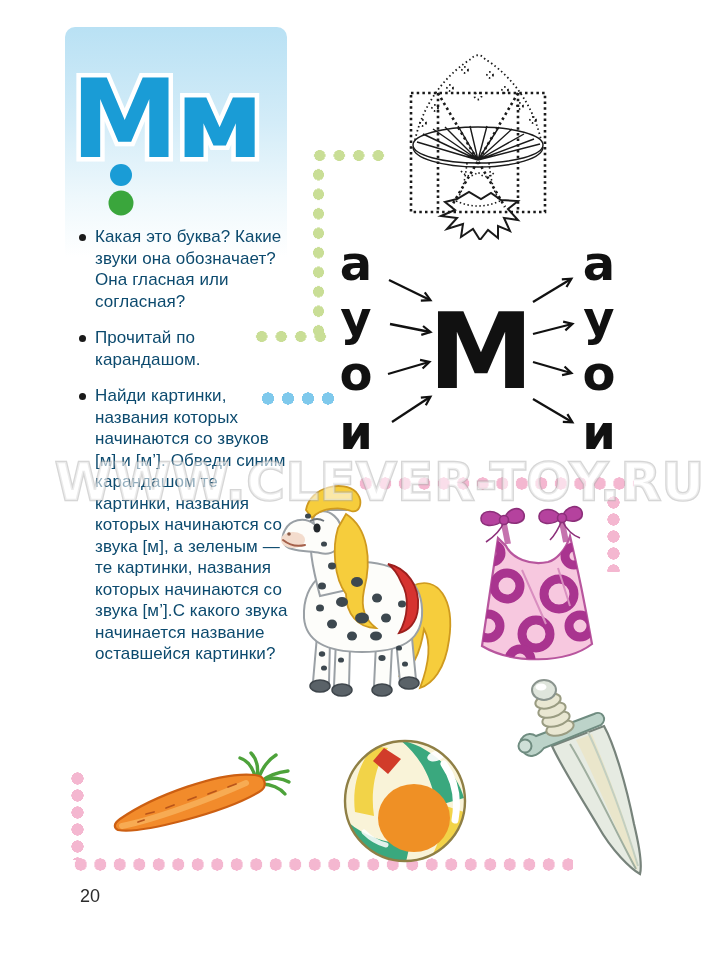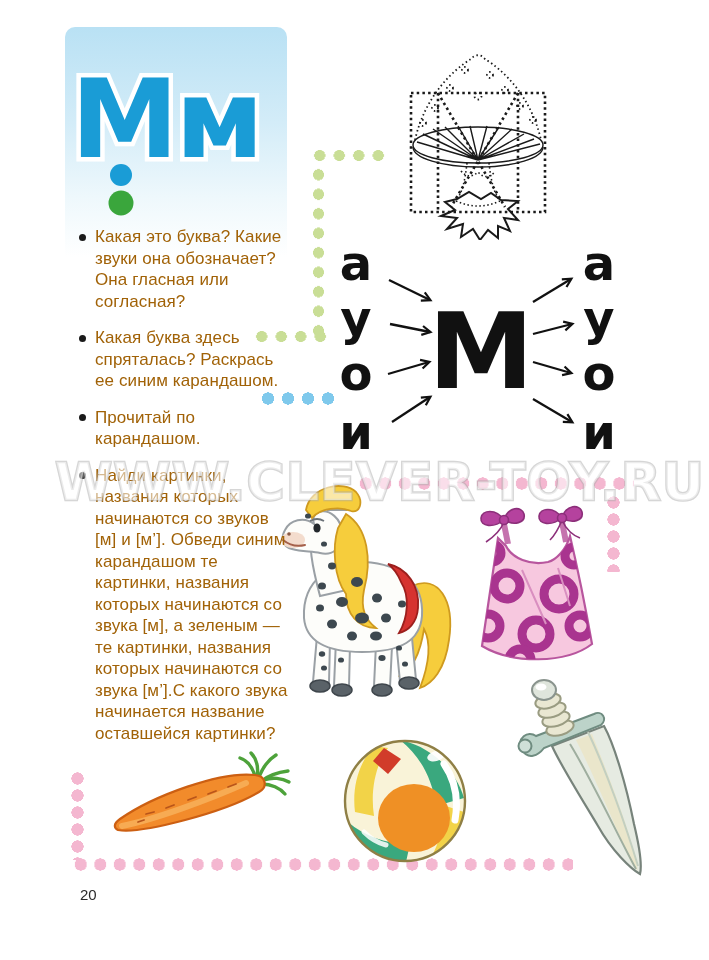--- a/index.html
+++ b/index.html
@@ -9,58 +9,57 @@
   }
   
   .letter-box{
     position:absolute;left:65px;top:27px;width:222px;height:250px;
     border-radius:10px;
     background:linear-gradient(180deg,#b9e1f4 0%,#d3ecf8 38%,#eef8fc 68%,#ffffff 92%);
   }
   
   .tasks{
     position:absolute;left:78px;top:226px;width:212px;margin:0;padding:0;list-style:none;
-    font-size:17px;line-height:21.5px;color:#a16207;letter-spacing:.1px;
+    font-size:17px;line-height:21.5px;color:#0c4a6e;letter-spacing:.1px;
   }
   .tasks li{position:relative;padding-left:17px;margin-bottom:15px;}
   .tasks li::before{
     content:"";position:absolute;left:1px;top:7.5px;width:7px;height:7px;border-radius:50%;background:#1a1a1a;
   }
   
   .dotline{position:absolute;}
   .dl-h{background-repeat:repeat-x;height:13px;}
   .dl-v{background-repeat:repeat-y;width:13px;}
   .green.dl-h{background-image:radial-gradient(circle 5.6px at center,#c9de96 97%,transparent 100%);background-size:19.5px 13px;}
   .green.dl-v{background-image:radial-gradient(circle 5.6px at center,#c9de96 97%,transparent 100%);background-size:13px 19.5px;}
   .blue.dl-h{background-image:radial-gradient(circle 6.2px at center,#7fc9ec 97%,transparent 100%);background-size:20px 13px;}
   .pink.dl-h{background-image:radial-gradient(circle 6.2px at center,#f4b7d0 97%,transparent 100%);background-size:19.5px 13px;}
   .pink.dl-v{background-image:radial-gradient(circle 6.2px at center,#f4b7d0 97%,transparent 100%);background-size:13px 17px;}
   
   .decor{z-index:2;}
   .illus{position:absolute;z-index:3;}
   .textlayer{z-index:4;}
   .watermark{position:absolute;left:48px;top:446px;z-index:6;pointer-events:none;}
-  .pagenum{position:absolute;left:80px;top:886px;font-size:15px;color:#2c2c2c;z-index:4;}
+  .pagenum{position:absolute;left:80px;top:886px;font-size:18px;color:#2c2c2c;z-index:4;}
 </style>
 </head>
 <body>
 
 <div class="page">
 
   <div class="letter-box textlayer" style="position:absolute;text-align:center;">
     <svg width="222" height="215" viewBox="0 0 222 215">
       <text x="6" y="130" font-family="'DejaVu Sans','Liberation Sans',sans-serif" font-weight="bold" font-size="108" fill="#1a9cd6" stroke="#ffffff" stroke-width="9" paint-order="stroke" letter-spacing="-3">Мм</text>
       <circle cx="56" cy="148" r="11" fill="#1a9cd6"></circle>
       <circle cx="56" cy="176" r="12.5" fill="#3aa63c"></circle>
     </svg>
   </div>
 
   <ul class="tasks textlayer">
     <li><span>Какая это буква? Какие звуки она обозначает? Она гласная или согласная?</span></li>
-    <li><span>Какая буква здесь спряталась? Раскрась ее синим карандашом.</span></li>
     <li><span>Прочитай по карандашом.</span></li>
     <li><span>Найди картинки, названия которых начинаются со звуков [м] и [м’]. Обведи синим карандашом те картинки, названия которых начинаются со звука [м], а зеленым — те картинки, названия которых начинаются со звука [м’].С какого звука начинается название оставшейся картинки?</span></li>
   </ul>
 
   <div class="dotline dl-h green decor" style="left:310px;top:149px;width:78px;"></div>
   <div class="dotline dl-v green decor" style="left:312px;top:165px;height:170px;"></div>
   <div class="dotline dl-h green decor" style="left:252px;top:330px;width:76px;"></div>
 
   <div class="dotline dl-h blue decor" style="left:258px;top:392px;width:80px;"></div>
 

